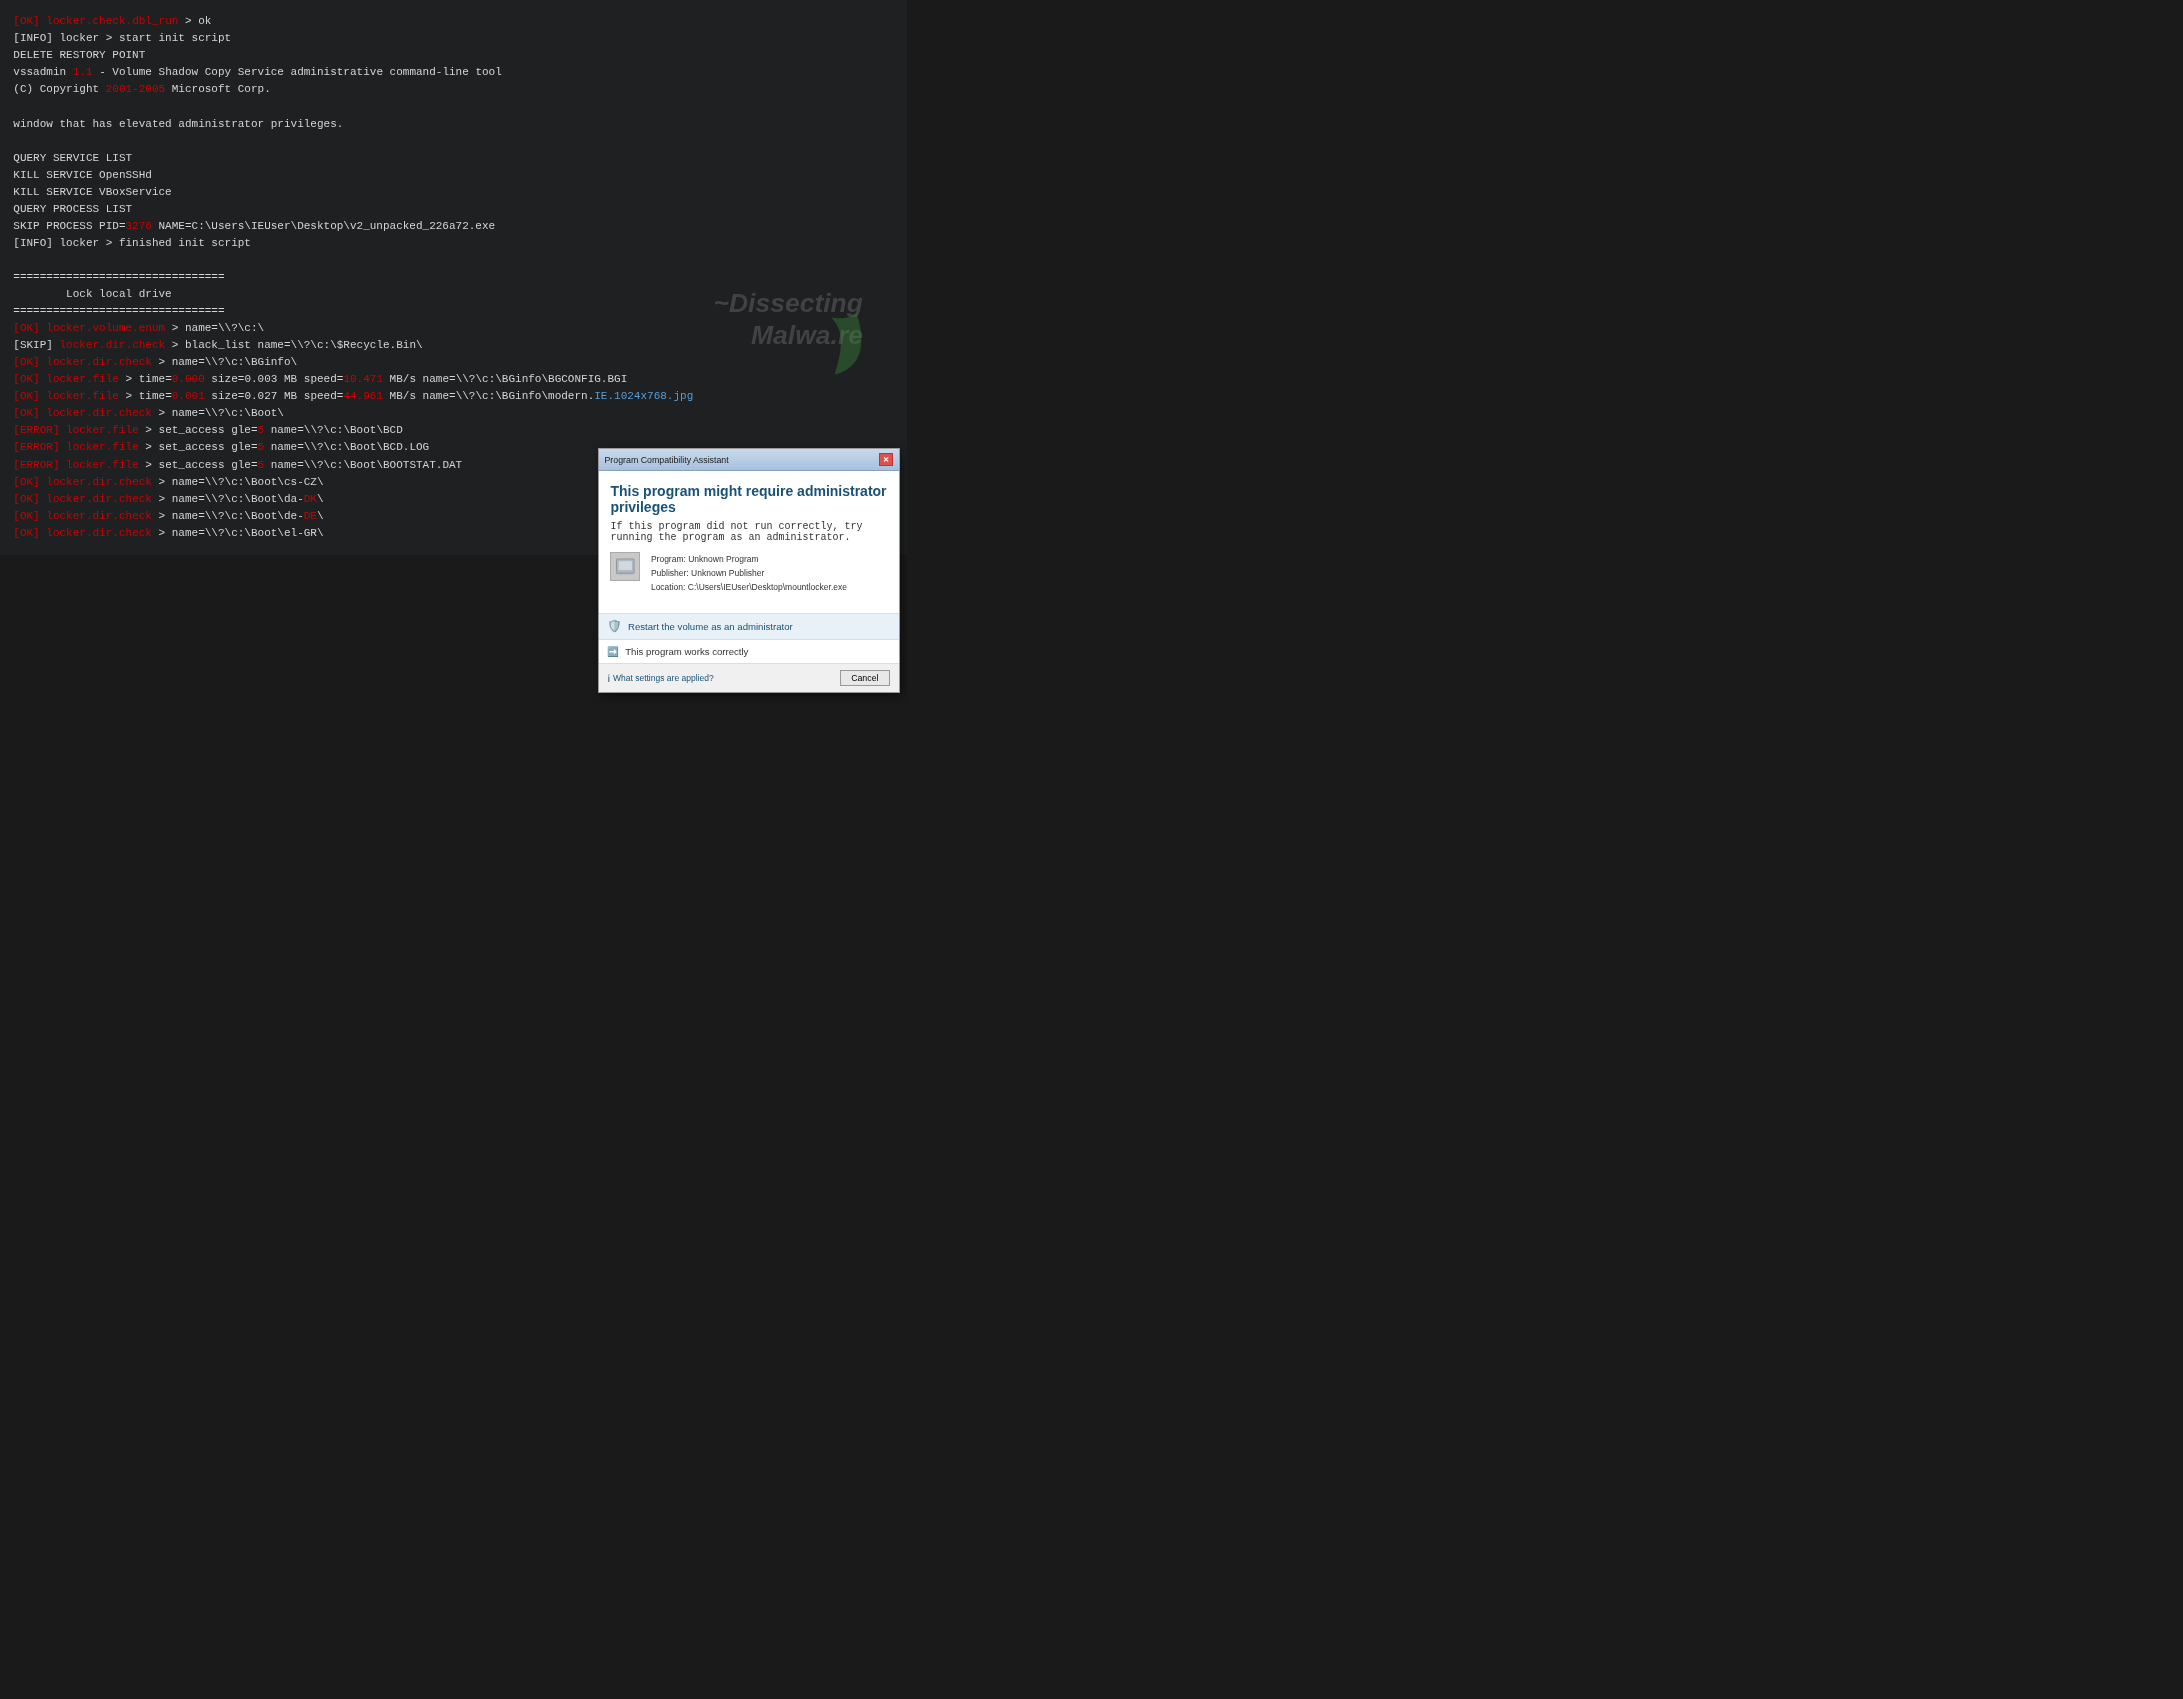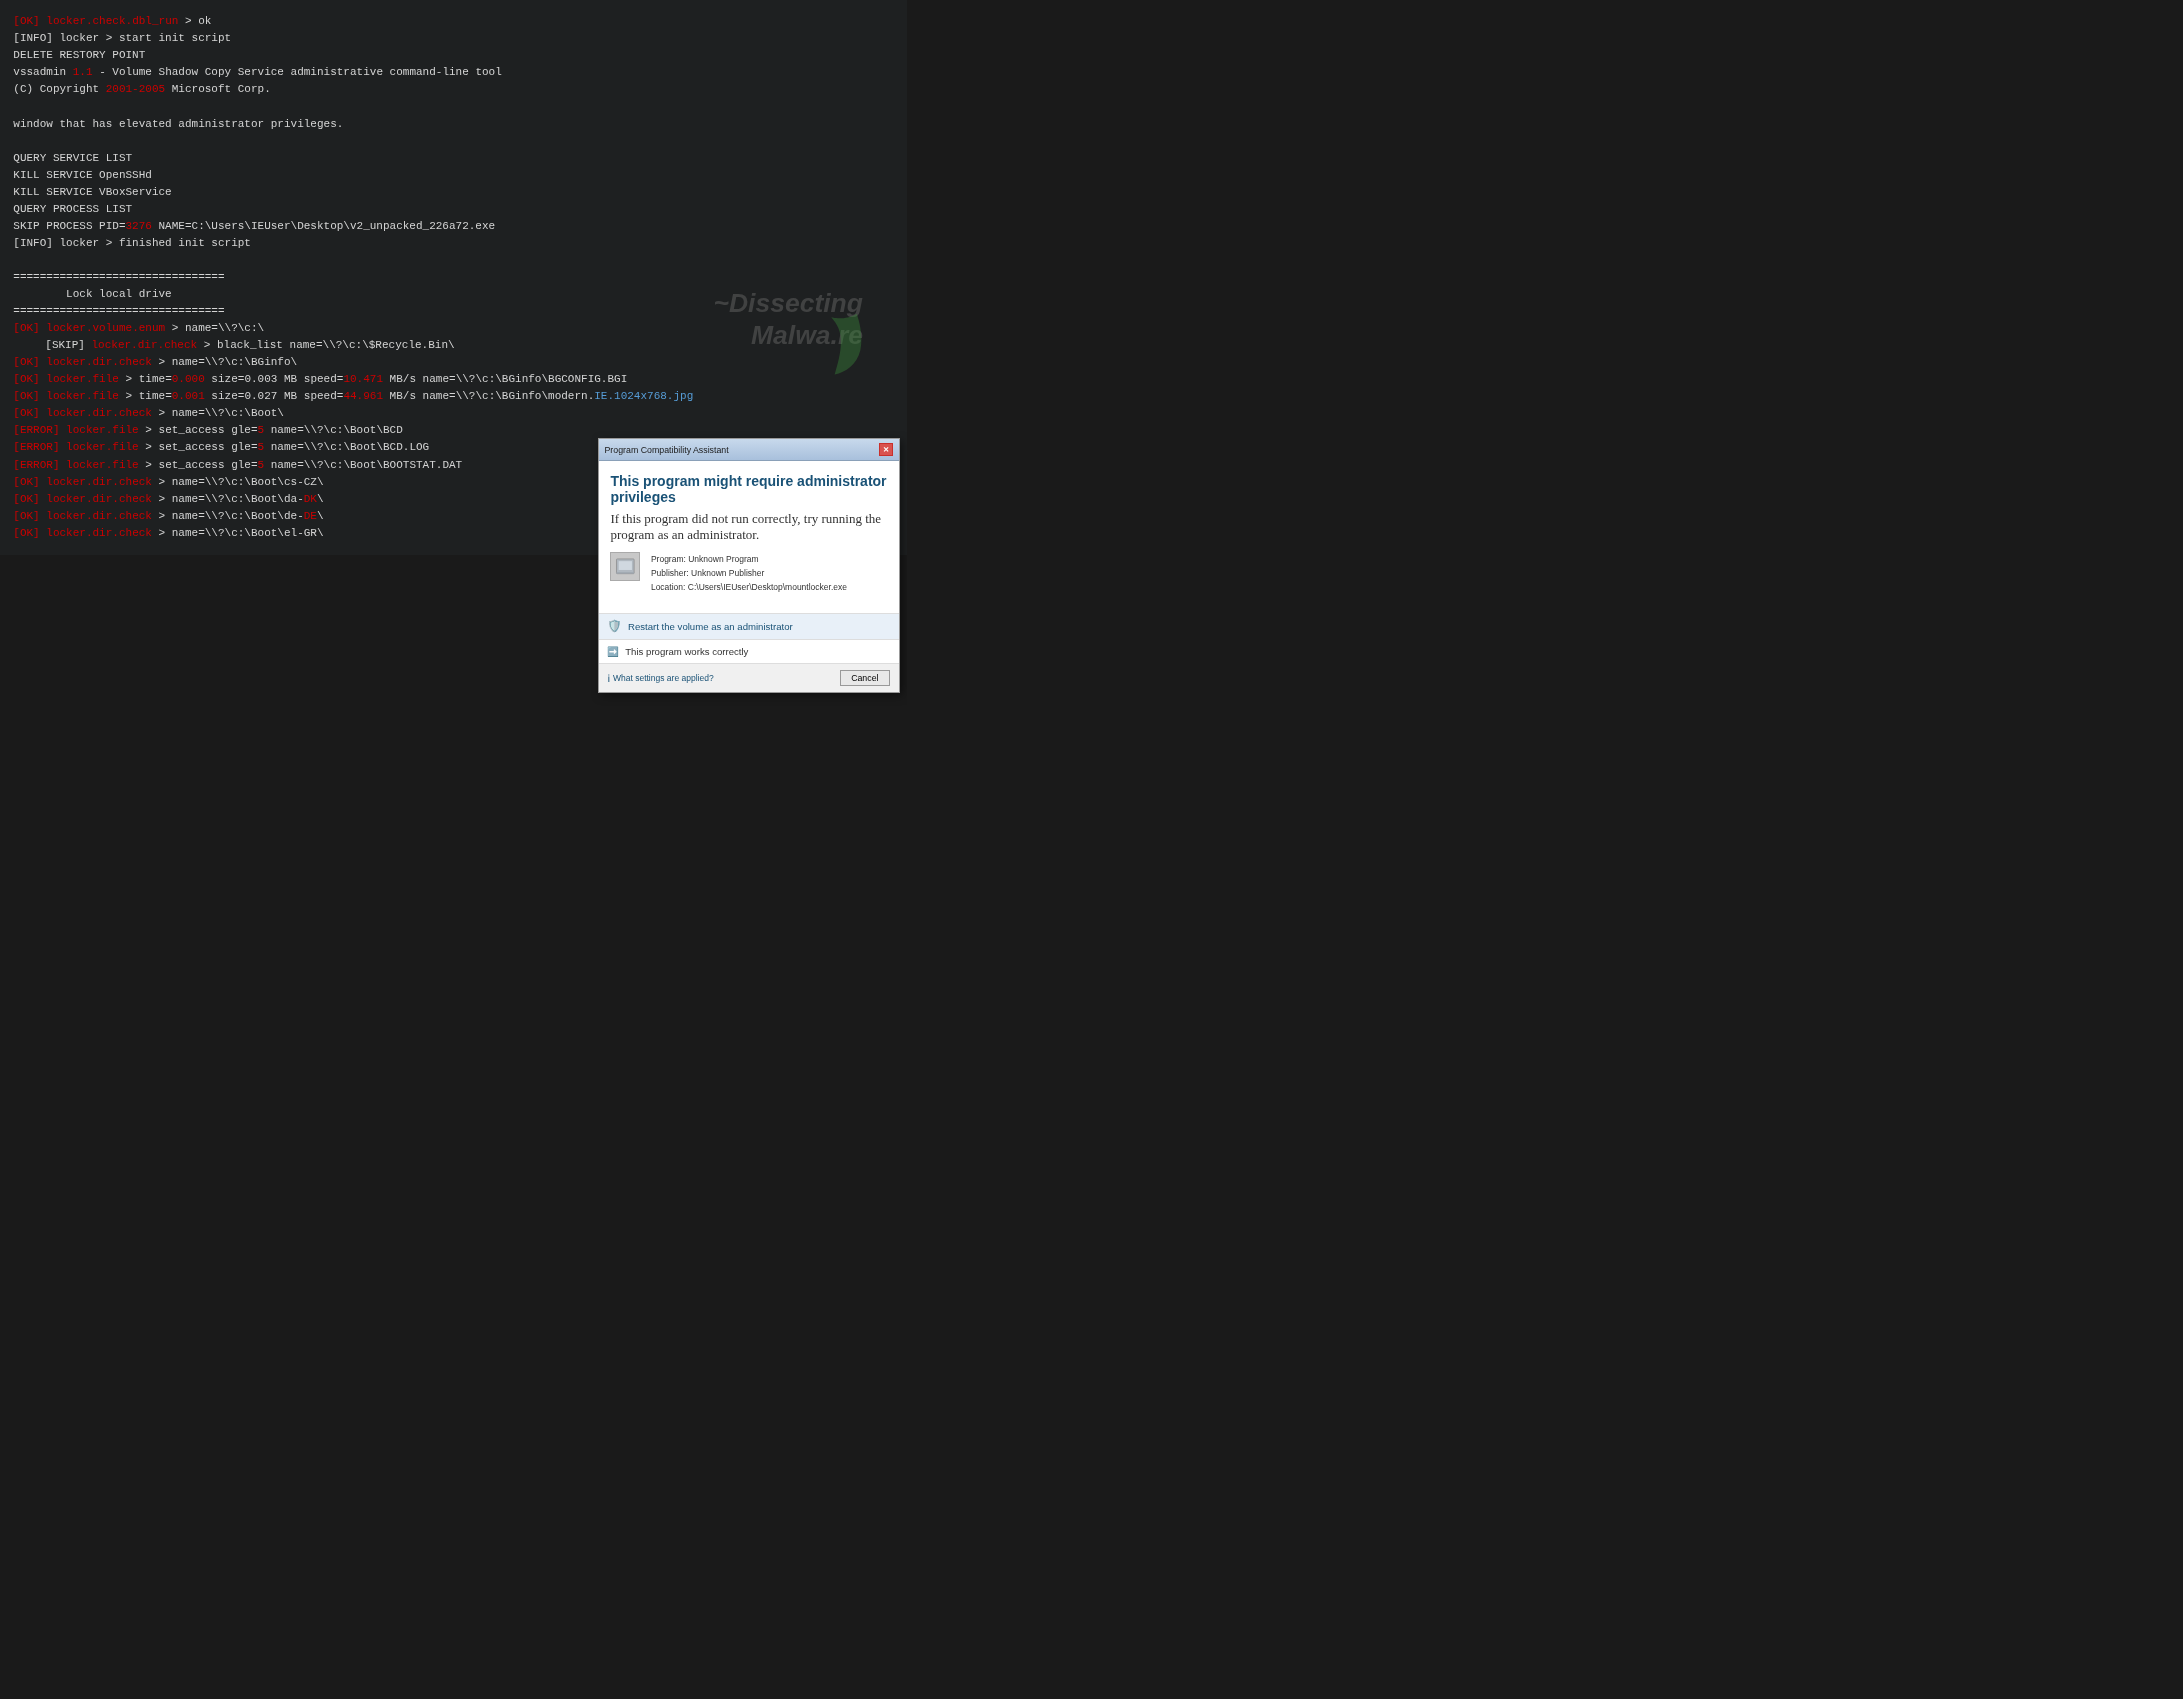--- a/index.html
+++ b/index.html
@@ -86,24 +86,24 @@
       background: white;
     }
     .dialog-heading {
       color: #1a5276;
       font-size: 14px;
       font-weight: bold;
       margin-bottom: 5.9px;
       font-family: 'Segoe UI', Arial, sans-serif;
     }
     .dialog-desc {
-      font-size: 13px;
+      font-size: 10px;
       color: #333;
       margin-bottom: 8.8px;
-      font-family: Liberation Serif, serif;
+      font-family: Liberation Mono, monospace;
     }
     .dialog-program-info {
       display: flex;
       align-items: flex-start;
       gap: 11px;
       margin-bottom: 10.3px;
     }
     .dialog-program-icon {
       width: 29.5px;
       height: 29.5px;
@@ -201,21 +201,21 @@
       <div class="line"><span style="color: rgb(212, 212, 212);">KILL SERVICE OpenSSHd</span></div>
       <div class="line"><span style="color: rgb(212, 212, 212);">KILL SERVICE VBoxService</span></div>
       <div class="line"><span style="color: rgb(212, 212, 212);">QUERY PROCESS LIST</span></div>
       <div class="line"><span style="color: rgb(212, 212, 212);">SKIP PROCESS PID=</span><span style="color: rgb(204, 0, 0);">3276</span><span style="color: rgb(212, 212, 212);"> NAME=C:\Users\IEUser\Desktop\v2_unpacked_226a72.exe</span></div>
       <div class="line"><span style="color: rgb(212, 212, 212);">[INFO] locker &gt; finished init script</span></div>
       <div class="line">&nbsp;</div>
       <div class="line"><span style="color: rgb(212, 212, 212);">================================</span></div>
       <div class="line"><span style="color: rgb(212, 212, 212);">        Lock local drive</span></div>
       <div class="line"><span style="color: rgb(212, 212, 212);">================================</span></div>
       <div class="line"><span style="color: rgb(204, 0, 0);">[OK] </span><span style="color: rgb(204, 0, 0);">locker.volume.enum</span><span style="color: rgb(212, 212, 212);"> &gt; name=\\?\c:\</span></div>
-      <div class="line"><span style="color: rgb(212, 212, 212); margin-left: 32px;">[SKIP] </span><span style="color: rgb(204, 0, 0);">locker.dir.check</span><span style="color: rgb(212, 212, 212);"> &gt; black_list name=\\?\c:\$Recycle.Bin\</span></div>
+      <div class="line"><span style="color: rgb(212, 212, 212);">[SKIP] </span><span style="color: rgb(204, 0, 0);">locker.dir.check</span><span style="color: rgb(212, 212, 212);"> &gt; black_list name=\\?\c:\$Recycle.Bin\</span></div>
       <div class="line"><span style="color: rgb(204, 0, 0);">[OK] </span><span style="color: rgb(204, 0, 0);">locker.dir.check</span><span style="color: rgb(212, 212, 212);"> &gt; name=\\?\c:\BGinfo\</span></div>
       <div class="line"><span style="color: rgb(204, 0, 0);">[OK] </span><span style="color: rgb(204, 0, 0);">locker.file</span><span style="color: rgb(212, 212, 212);"> &gt; time=</span><span style="color: rgb(204, 0, 0);">0.000</span><span style="color: rgb(212, 212, 212);"> size=</span><span style="color: rgb(212, 212, 212);">0.003</span><span style="color: rgb(212, 212, 212);"> MB speed=</span><span style="color: rgb(204, 0, 0);">10.471</span><span style="color: rgb(212, 212, 212);"> MB/s name=\\?\c:\BGinfo\BGCONFIG.BGI</span></div>
       <div class="line"><span style="color: rgb(204, 0, 0);">[OK] </span><span style="color: rgb(204, 0, 0);">locker.file</span><span style="color: rgb(212, 212, 212);"> &gt; time=</span><span style="color: rgb(204, 0, 0);">0.001</span><span style="color: rgb(212, 212, 212);"> size=</span><span style="color: rgb(212, 212, 212);">0.027</span><span style="color: rgb(212, 212, 212);"> MB speed=</span><span style="color: rgb(204, 0, 0);">44.961</span><span style="color: rgb(212, 212, 212);"> MB/s name=\\?\c:\BGinfo\modern.</span><span style="color: rgb(86, 156, 214);">IE.1024x768.jpg</span></div>
       <div class="line"><span style="color: rgb(204, 0, 0);">[OK] </span><span style="color: rgb(204, 0, 0);">locker.dir.check</span><span style="color: rgb(212, 212, 212);"> &gt; name=\\?\c:\Boot\</span></div>
       <div class="line"><span style="color: rgb(204, 0, 0);">[ERROR] </span><span style="color: rgb(204, 0, 0);">locker.file</span><span style="color: rgb(212, 212, 212);"> &gt; set_access gle=</span><span style="color: rgb(204, 0, 0);">5</span><span style="color: rgb(212, 212, 212);"> name=\\?\c:\Boot\BCD</span></div>
       <div class="line"><span style="color: rgb(204, 0, 0);">[ERROR] </span><span style="color: rgb(204, 0, 0);">locker.file</span><span style="color: rgb(212, 212, 212);"> &gt; set_access gle=</span><span style="color: rgb(204, 0, 0);">5</span><span style="color: rgb(212, 212, 212);"> name=\\?\c:\Boot\BCD.LOG</span></div>
       <div class="line"><span style="color: rgb(204, 0, 0);">[ERROR] </span><span style="color: rgb(204, 0, 0);">locker.file</span><span style="color: rgb(212, 212, 212);"> &gt; set_access gle=</span><span style="color: rgb(204, 0, 0);">5</span><span style="color: rgb(212, 212, 212);"> name=\\?\c:\Boot\BOOTSTAT.DAT</span></div>
       <div class="line"><span style="color: rgb(204, 0, 0);">[OK] </span><span style="color: rgb(204, 0, 0);">locker.dir.check</span><span style="color: rgb(212, 212, 212);"> &gt; name=\\?\c:\Boot\cs-CZ\</span></div>
       <div class="line"><span style="color: rgb(204, 0, 0);">[OK] </span><span style="color: rgb(204, 0, 0);">locker.dir.check</span><span style="color: rgb(212, 212, 212);"> &gt; name=\\?\c:\Boot\da-</span><span style="color: rgb(204, 0, 0);">DK</span><span style="color: rgb(212, 212, 212);">\</span></div>
       <div class="line"><span style="color: rgb(204, 0, 0);">[OK] </span><span style="color: rgb(204, 0, 0);">locker.dir.check</span><span style="color: rgb(212, 212, 212);"> &gt; name=\\?\c:\Boot\de-</span><span style="color: rgb(204, 0, 0);">DE</span><span style="color: rgb(212, 212, 212);">\</span></div>

